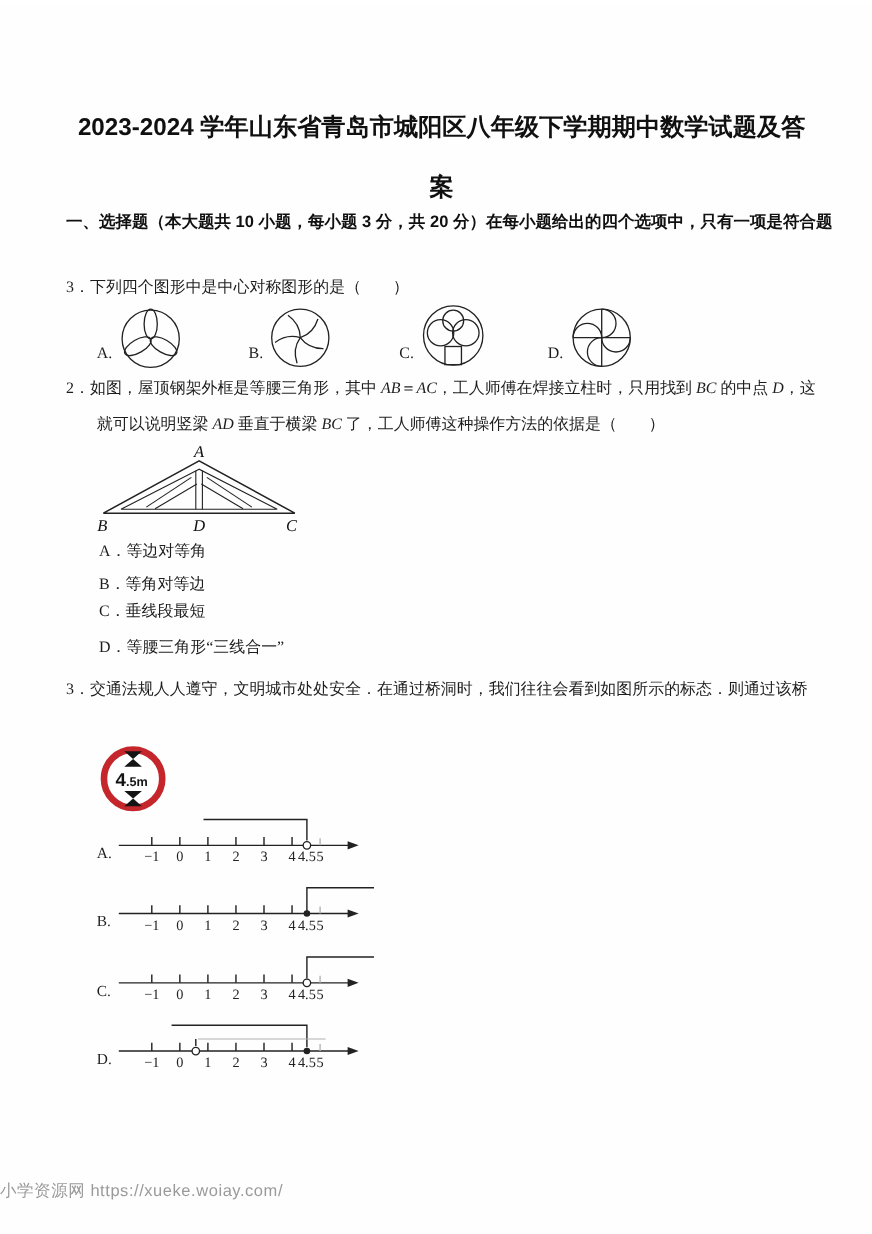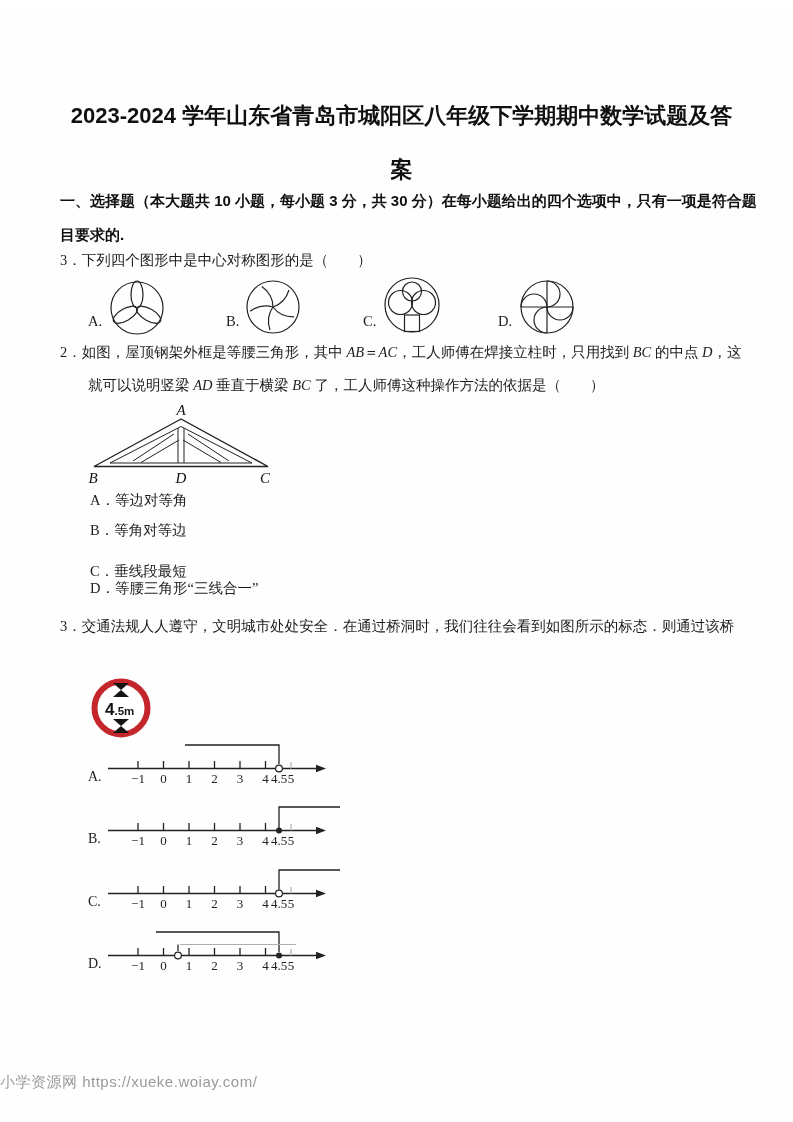--- a/index.html
+++ b/index.html
@@ -41,22 +41,21 @@
   .sign-text-small{font-family:"Liberation Sans","DejaVu Sans",sans-serif;font-weight:700;font-size:11.5px;fill:#141414;}
 </style>
 </head>
 <body>
 
 <div class="page">
 
   <div class="title" style="top:96px">2023-2024 学年山东省青岛市城阳区八年级下学期期中数学试题及答</div>
   <div class="title" style="top:150px">案</div>
 
-  <div class="sec" style="top:187px">一、选择题（本大题共 10 小题，每小题 3 分，共 30 分）在每小题给出的四个选项中，只有一项是符合题</div>
-  <div class="sec" style="top:221px">目要求的.</div>
+  <div class="sec" style="top:187px">一、选择题（本大题共 10 小题，每小题 3 分，共 20 分）在每小题给出的四个选项中，只有一项是符合题</div>
 
   <div class="qline" style="left:60px;top:246px">3．下列四个图形中是中心对称图形的是（　　）</div>
 
   <span class="figlabel" style="left:88px;top:308px">A.</span>
   <svg class="figsvg" style="left:108px;top:272px" width="58" height="62" viewBox="0 0 58 62">
     <g fill="none" stroke="#222" stroke-width="1.2">
       <circle cx="29" cy="31" r="26"></circle>
       <ellipse cx="29" cy="17.5" rx="6" ry="13.5"></ellipse>
       <ellipse cx="29" cy="17.5" rx="6" ry="13.5" transform="rotate(120 29 31)"></ellipse>
       <ellipse cx="29" cy="17.5" rx="6" ry="13.5" transform="rotate(240 29 31)"></ellipse>
@@ -114,21 +113,21 @@
       <line x1="98" y1="37" x2="136" y2="59.5" stroke-width="1"></line>
     </g>
     <text class="tri-label" x="96" y="12" text-anchor="middle">A</text>
     <text class="tri-label" x="8" y="80" text-anchor="middle">B</text>
     <text class="tri-label" x="96" y="80" text-anchor="middle">D</text>
     <text class="tri-label" x="180" y="80" text-anchor="middle">C</text>
   </svg>
 
   <div class="opt" style="left:90px;top:486px">A．等边对等角</div>
   <div class="opt" style="left:90px;top:516px">B．等角对等边</div>
-  <div class="opt" style="left:90px;top:557px">C．垂线段最短</div>
+  <div class="opt" style="left:90px;top:541px">C．垂线段最短</div>
   <div class="opt" style="left:90px;top:574px">D．等腰三角形“三线合一”</div>
 
   <div class="qline" style="left:60px;top:612px">3．交通法规人人遵守，文明城市处处安全．在通过桥洞时，我们往往会看到如图所示的标态．则通过该桥</div>
 
   <svg class="figsvg" style="left:90px;top:672px" width="62" height="62" viewBox="0 0 62 62">
     <circle cx="31" cy="31" r="26.5" fill="#ffffff" stroke="#c4262c" stroke-width="6"></circle>
     <polygon points="23,6 39,6 31,13" fill="#141414"></polygon>
     <polygon points="23,20 39,20 31,13" fill="#141414"></polygon>
     <polygon points="23,42 39,42 31,49" fill="#141414"></polygon>
     <polygon points="23,56 39,56 31,49" fill="#141414"></polygon>

